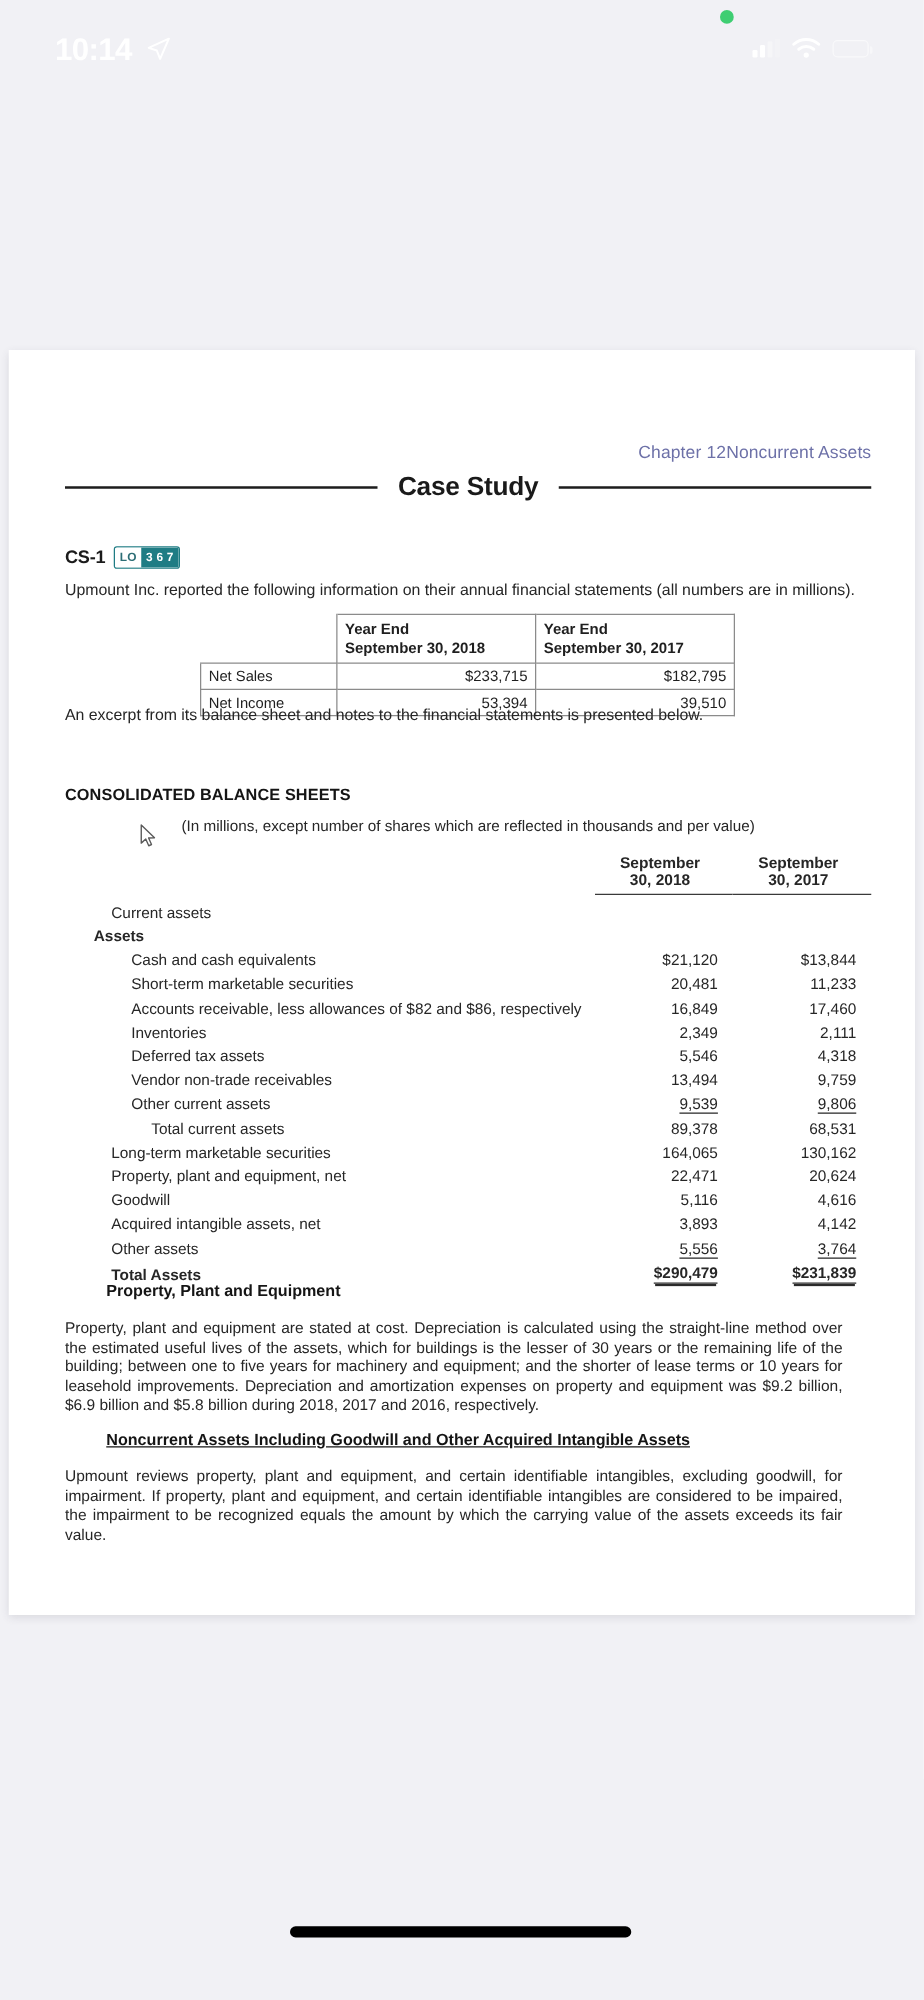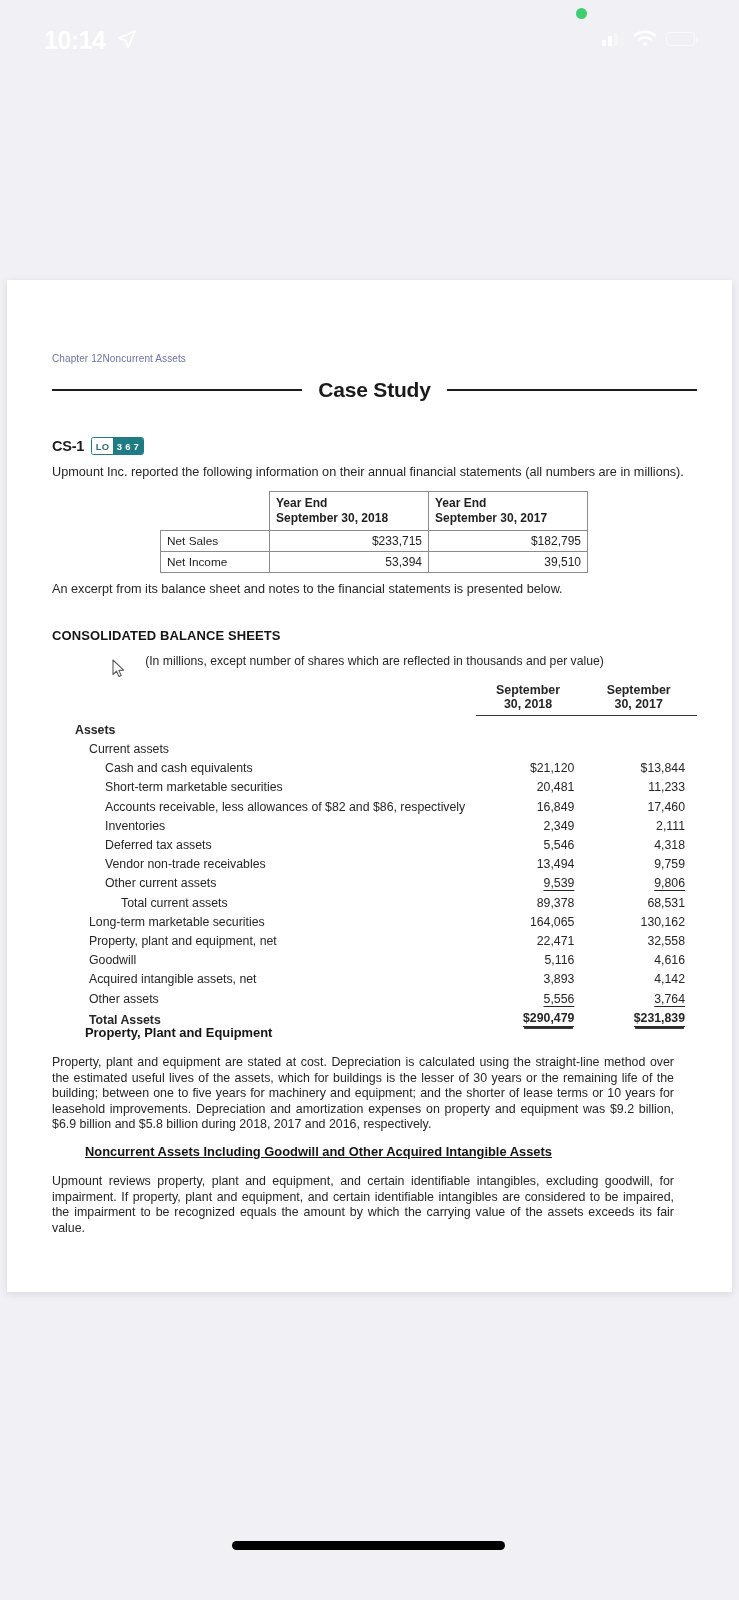--- a/index.html
+++ b/index.html
@@ -87,22 +87,22 @@
     width: 645px;
     color: #2b2b2b;
   }
 
   
   #running-head {
     position: absolute;
     left: 0; top: 73px;
     width: 645px;
     display: flex;
-    justify-content: flex-start;
-    font-size: 10px;
+    justify-content: flex-end;
+    font-size: 14px;
     color: #6d71a8;
     letter-spacing: .1px;
   }
 
   
   #case-study-head {
     position: absolute;
     left: 0; top: 98px;
     width: 645px;
     display: flex;
@@ -182,21 +182,21 @@
     font-size: 12px;
     line-height: 15px;
     padding: 4px 6px;
   }
   #summary-table .lbl { width: 96px; font-size: 11.8px; }
   #summary-table .num { text-align: right; font-size: 12px; }
   #summary-table .blank { border-top: none; border-left: none; }
 
   #excerpt-text {
     position: absolute;
-    left: 0; top: 302px;
+    left: 0; top: 285px;
     width: 645px;
     font-size: 12.7px;
     color: #262626;
   }
 
   #bs-title {
     position: absolute;
     left: 0; top: 348px;
     width: 645px;
     text-align: left;
@@ -385,30 +385,30 @@
             <td class="c-num"><span>September</span><br><span>30, 2017</span></td>
           </tr>
           <tr class="hdr-rule">
             <td class="c-label"></td>
             <td class="c-num"></td>
             <td class="c-num"></td>
           </tr>
         </tbody>
       <tbody id="bs-body">
           <tr>
+            <td class="c-label ind1">Current assets</td>
+            <td class="c-num">&nbsp;</td>
+            <td class="c-num">&nbsp;</td>
+          </tr>
+          <tr>
             <td class="c-label ind0 bold">Assets</td>
             <td class="c-num bold">&nbsp;</td>
             <td class="c-num bold">&nbsp;</td>
           </tr>
           <tr>
-            <td class="c-label ind1">Current assets</td>
-            <td class="c-num">&nbsp;</td>
-            <td class="c-num">&nbsp;</td>
-          </tr>
-          <tr>
             <td class="c-label ind2">Cash and cash equivalents</td>
             <td class="c-num">$21,120</td>
             <td class="c-num">$13,844</td>
           </tr>
           <tr>
             <td class="c-label ind2">Short-term marketable securities</td>
             <td class="c-num">20,481</td>
             <td class="c-num">11,233</td>
           </tr>
           <tr>
@@ -442,21 +442,21 @@
             <td class="c-num">68,531</td>
           </tr>
           <tr>
             <td class="c-label ind1">Long-term marketable securities</td>
             <td class="c-num">164,065</td>
             <td class="c-num">130,162</td>
           </tr>
           <tr>
             <td class="c-label ind1">Property, plant and equipment, net</td>
             <td class="c-num">22,471</td>
-            <td class="c-num">32,558</td>
+            <td class="c-num">20,624</td>
           </tr>
           <tr>
             <td class="c-label ind1">Goodwill</td>
             <td class="c-num">5,116</td>
             <td class="c-num">4,616</td>
           </tr>
           <tr>
             <td class="c-label ind1">Acquired intangible assets, net</td>
             <td class="c-num">3,893</td>
             <td class="c-num">4,142</td>

